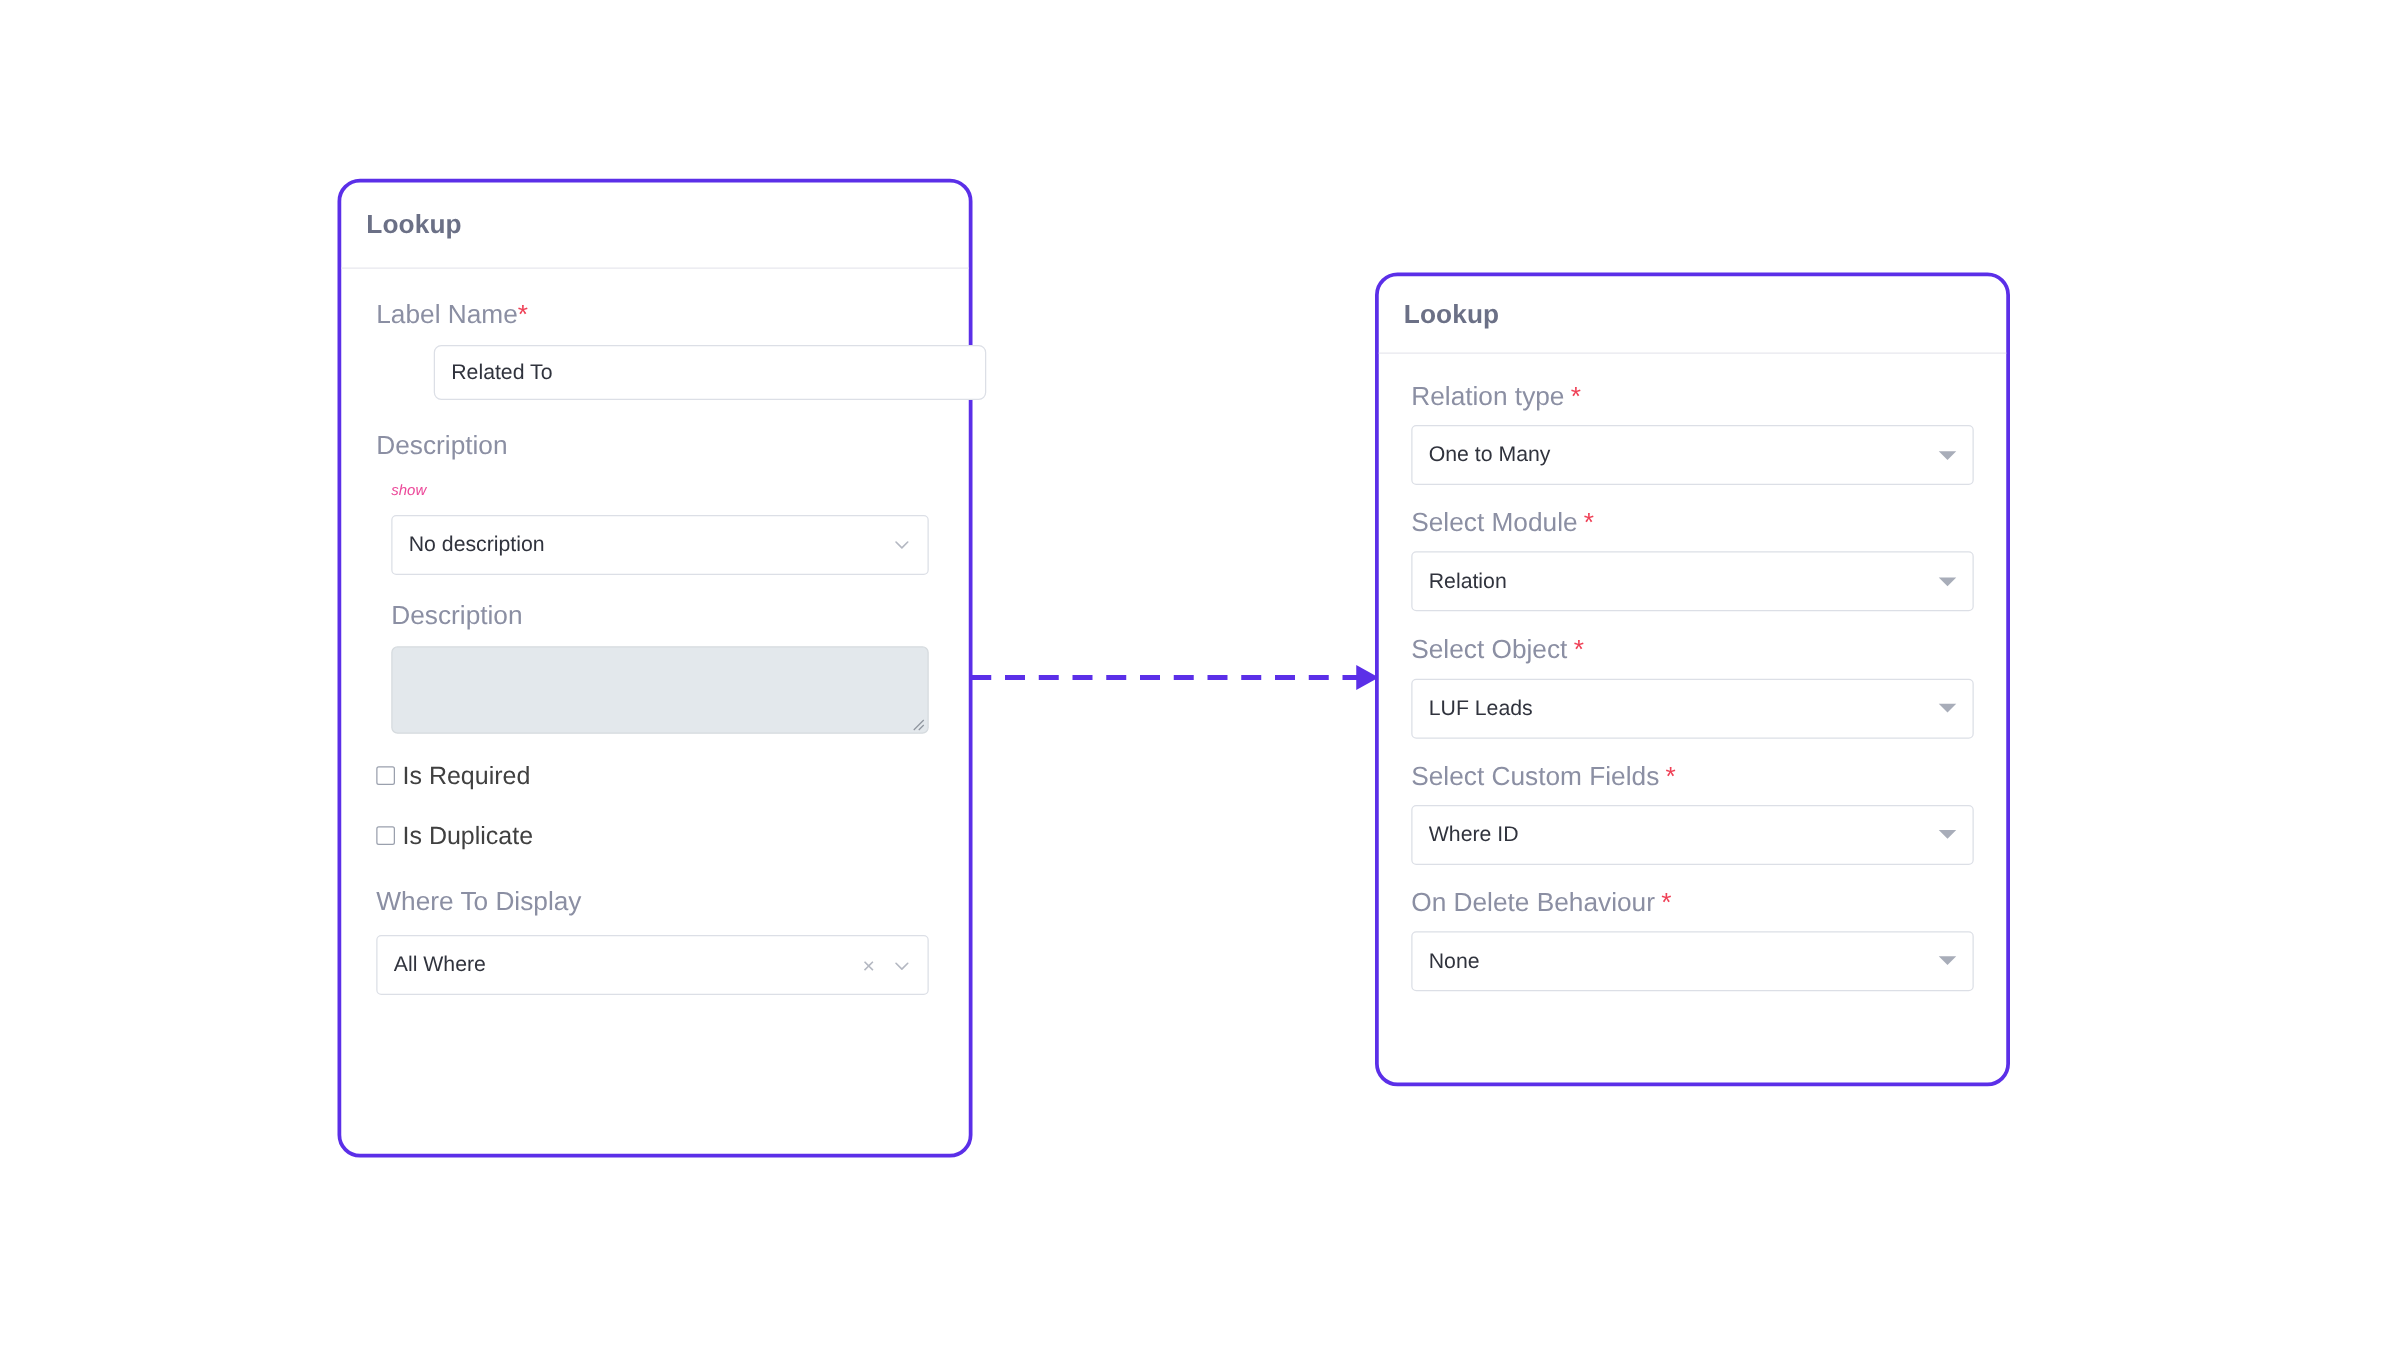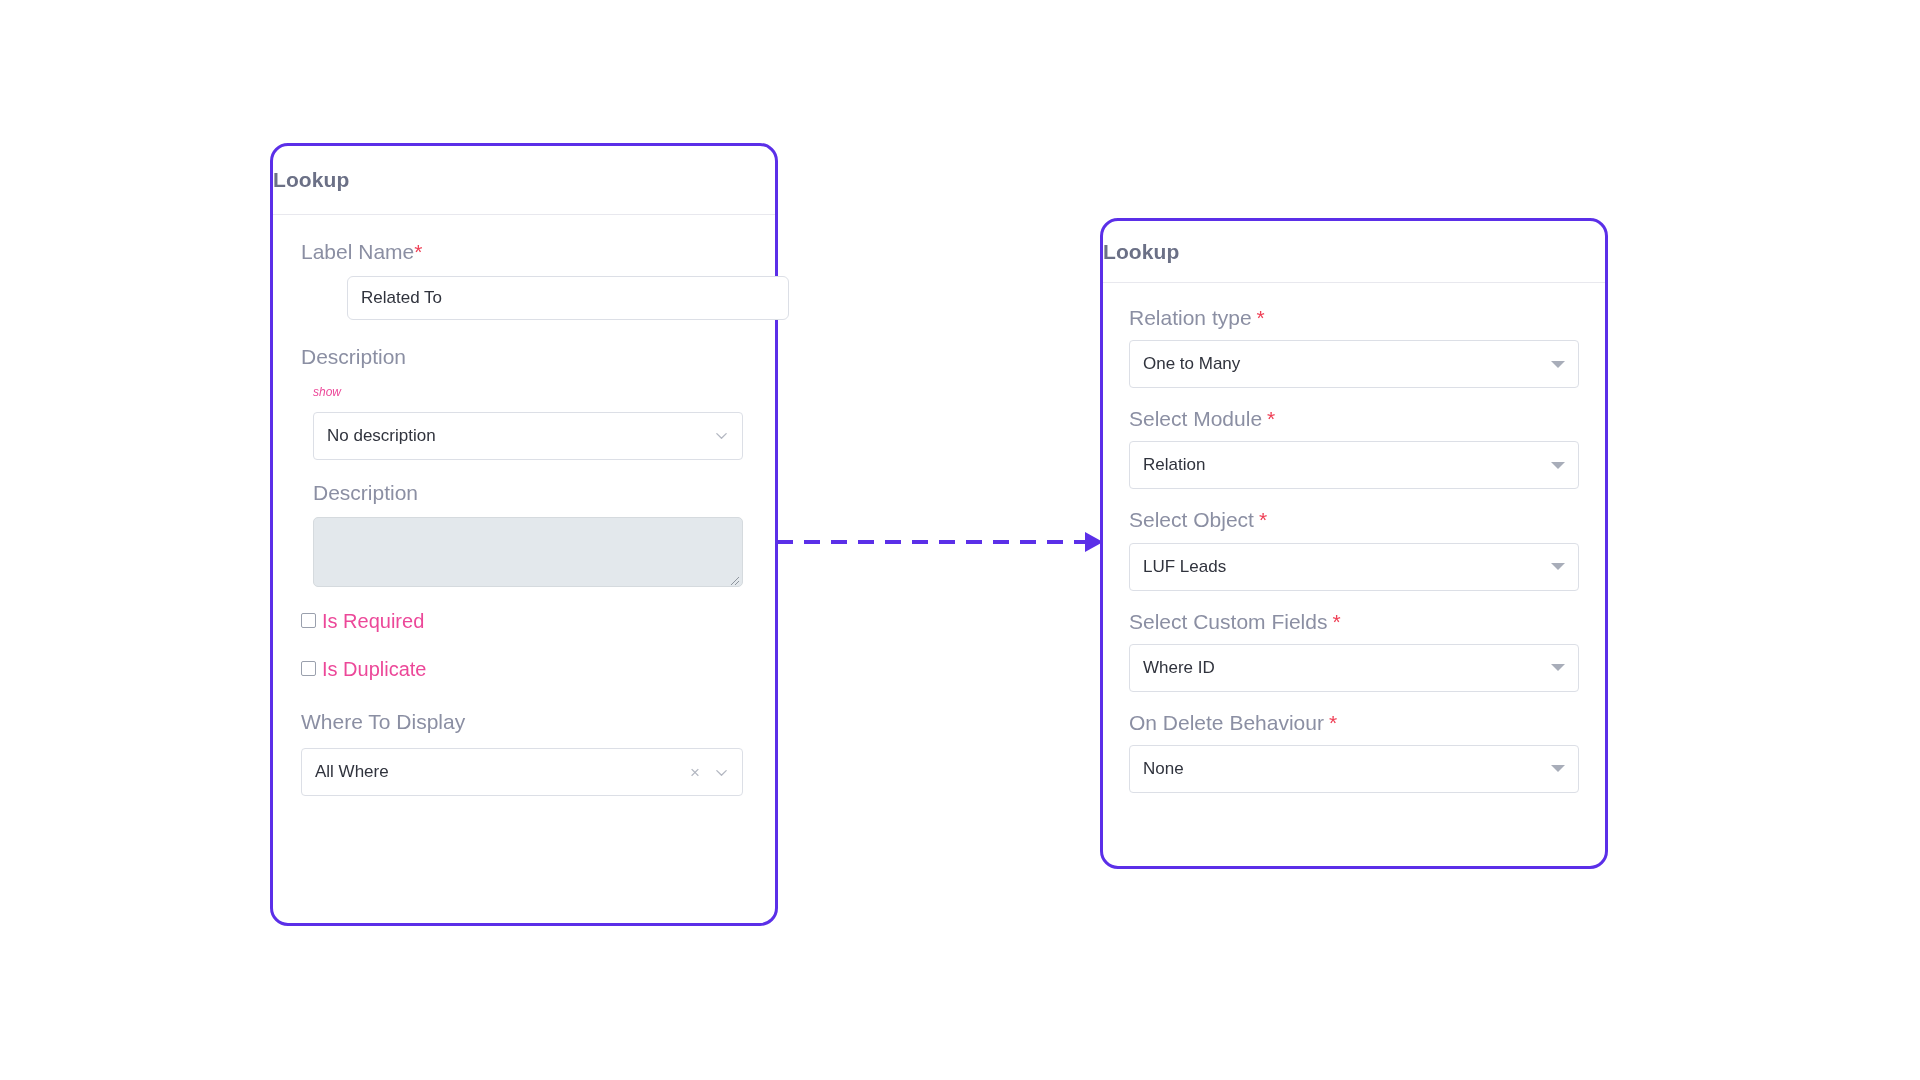--- a/index.html
+++ b/index.html
@@ -39,20 +39,21 @@
     left: 1100px;
     top: 218px;
     width: 508px;
     height: 651px;
   }
 
   .card-header {
     height: 69px;
     display: flex;
     align-items: center;
+    padding-left: 20px;
     box-sizing: border-box;
     border-bottom: 1px solid #e8e8ee;
   }
   .card-right .card-header {
     height: 62px;
   }
   .card-title {
     font-size: 21px;
     font-weight: bold;
     color: #6b7086;
@@ -184,21 +185,21 @@
     box-sizing: border-box;
     width: 15px;
     height: 15px;
     border: 1.5px solid #9aa0ad;
     border-radius: 2px;
     background: #fff;
     flex: none;
   }
   .check-label {
     font-size: 20px;
-    color: #ec4899;
+    color: #404040;
     line-height: 1;
     text-align: right;
   }
   .gap-10 { height: 10px; }
   .gap-12 { height: 12px; }
   .gap-14 { height: 14px; }
   .gap-16 { height: 16px; }
   .gap-18 { height: 18px; }
   .gap-20 { height: 20px; }
   .gap-24 { height: 24px; }

